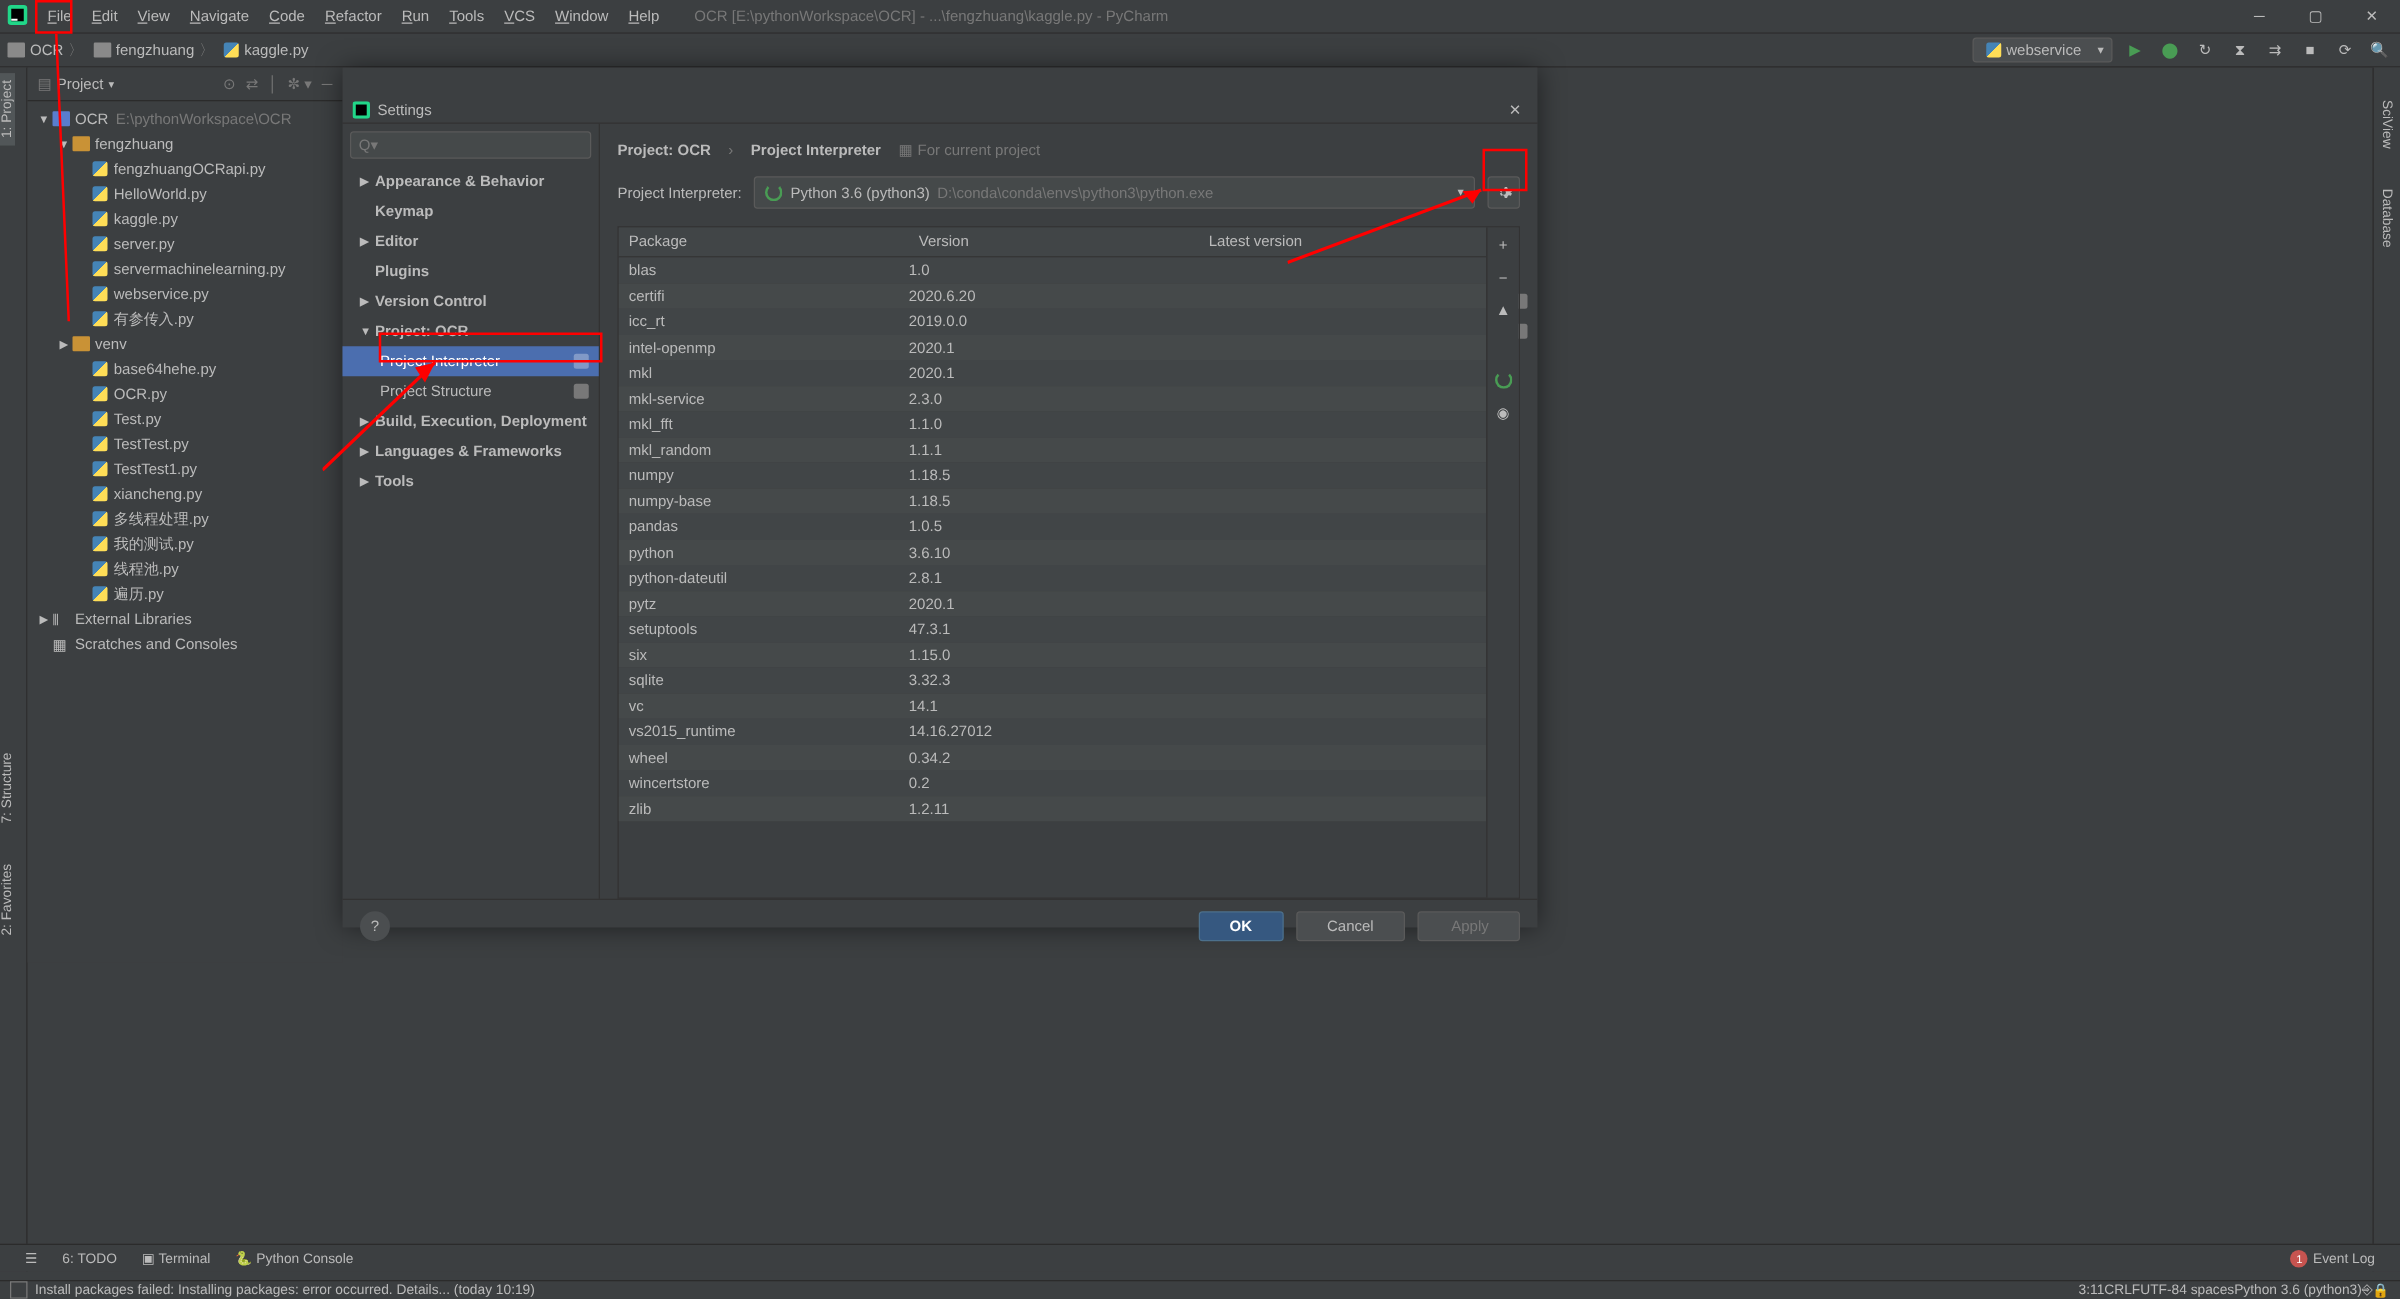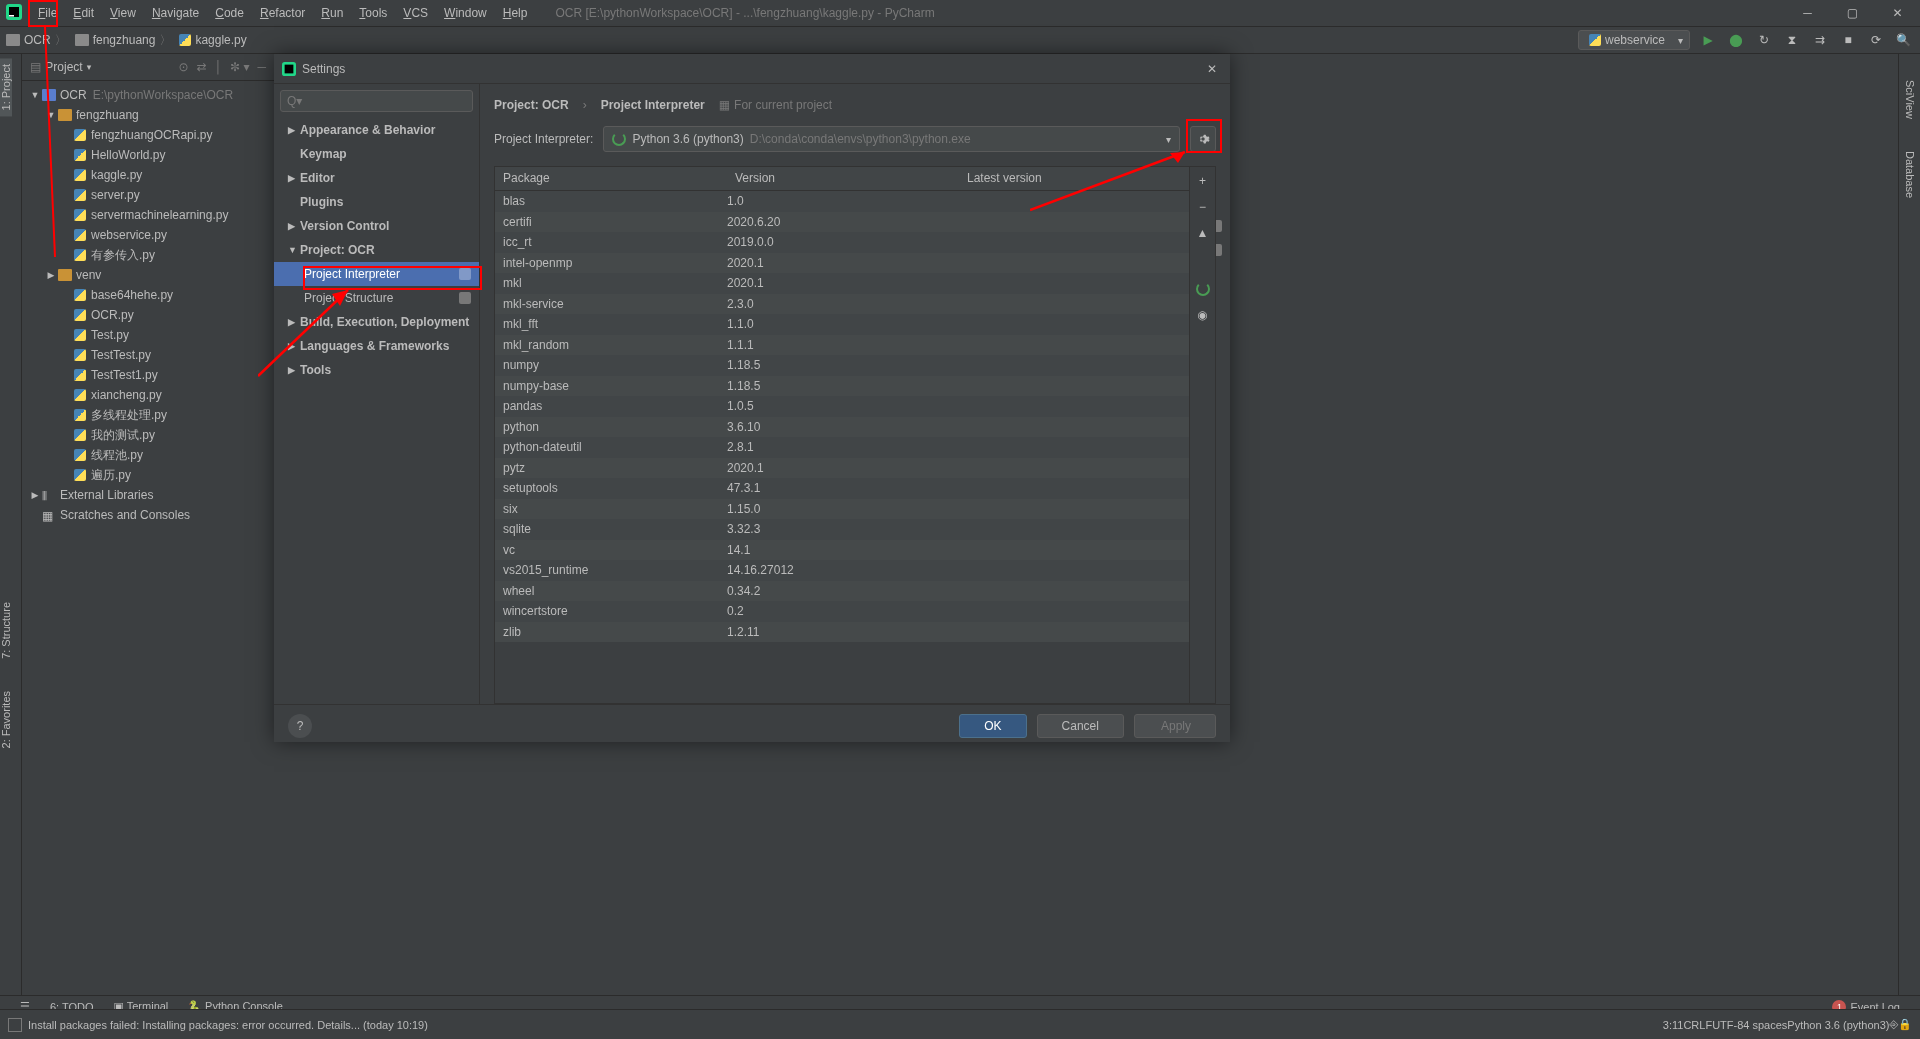--- a/index.html
+++ b/index.html
@@ -57,21 +57,21 @@
     .tree-item.d3 { padding-left: 38px; }
     .tree-label { color: #bbbbbb; }
     .tree-gray { color: #787878; margin-left: 6px; }
     .folder-ico { width: 14px; height: 12px; background: #C99236; margin-right: 4px; display: inline-block; border-radius: 1px; }
     .folder-ico.blue { background: #597dce; }
     .lib-ico { width: 14px; height: 12px; margin-right: 4px; display: inline-block; }
     .pyf-ico { width: 12px; height: 12px; margin-right: 5px; background: linear-gradient(135deg,#4584b6 50%,#ffde57 50%); border-radius: 2px; display: inline-block; }
     
     
     .dialog { position: absolute; left: 274px; top: 54px; width: 956px; height: 688px; background: #3c3f41; box-shadow: 0 0 20px rgba(0,0,0,0.5); }
-    .dlg-header { height: 30px; display: flex; align-items: center; padding: 0 8px; border-bottom: 1px solid #323232; }
+    .dlg-header { height: 18px; display: flex; align-items: flex-start; padding: 0 8px; border-bottom: 1px solid #323232; margin-top: 27px; }
     .dlg-close { margin-left: auto; color: #bbb; width: 20px; text-align: center; }
     .dlg-body { display: flex; height: 620px; }
     .dlg-left { width: 206px; border-right: 1px solid #323232; }
     .search-box { margin: 6px 6px; height: 22px; background: #45494a; border: 1px solid #5a5a5a; border-radius: 3px; display: flex; align-items: center; padding: 0 6px; color: #787878; }
     .settings-tree { font-size: 12px; }
     .st-item { padding: 5px 6px 5px 14px; display: flex; align-items: center; }
     .st-item .arw { width: 12px; font-size: 9px; }
     .st-item.bold { font-weight: bold; }
     .st-sub { padding: 5px 6px 5px 30px; display: flex; align-items: center; position: relative; }
     .st-sub.selected { background: #4b6eaf; color: #fff; }
@@ -100,29 +100,29 @@
     .pkg-row:nth-child(even) { background: #45494a; }
     .col.c1 { width: 232px; padding-left: 8px; }
     .col.c2 { width: 232px; }
     .col.c3 { flex: 1; }
     .pkg-side { width: 26px; background: #3c3f41; border-left: 1px solid #323232; display: flex; flex-direction: column; align-items: center; padding-top: 4px; gap: 6px; }
     .side-btn { width: 20px; height: 20px; display: flex; align-items: center; justify-content: center; color: #bbb; }
     
     .dlg-footer { height: 42px; display: flex; align-items: center; padding: 0 14px; border-top: 1px solid #323232; gap: 10px; }
     .help-btn { width: 24px; height: 24px; background: #4b4e50; border-radius: 50%; display: flex; align-items: center; justify-content: center; color: #bbb; }
     .btn { padding: 4px 24px; border: 1px solid #5a5a5a; border-radius: 3px; background: #4b4e50; color: #bbb; }
-    .btn.primary { background: #365880; border-color: #4c708c; color: #fff; }
+    .btn.primary { background: #365880; border-color: #4c708c; color: #fff; font-weight: bold; }
     .btn.disabled { color: #787878; padding-left: 26px; }
     
     
     .bottom-tabs { position: absolute; bottom: 22px; left: 0; right: 0; height: 22px; background: #3c3f41; border-top: 1px solid #2b2b2b; display: flex; align-items: center; padding: 0 20px 0 20px; gap: 20px; font-size: 11px; }
     .ev-log { margin-left: auto; display: flex; align-items: center; gap: 4px; }
     .ev-badge { width: 14px; height: 14px; background: #c75450; border-radius: 50%; color: #fff; font-size: 9px; display: flex; align-items: center; justify-content: center; }
     
-    .status-bar { position: absolute; bottom: 0; left: 0; right: 0; height: 30px; background: #3c3f41; border-top: 1px solid #2b2b2b; display: flex; align-items: center; padding: 0 8px; font-size: 11px; }
+    .status-bar { position: absolute; bottom: 0; left: 0; right: 0; height: 15px; background: #3c3f41; border-top: 1px solid #2b2b2b; display: flex; align-items: center; padding: 0 8px; font-size: 11px; }
     .status-left { display: flex; align-items: center; gap: 6px; }
     .status-right { margin-left: auto; display: flex; align-items: center; }
     .sq-icon { width: 14px; height: 14px; border: 1px solid #787878; display: inline-block; }
   </style>
 </head>
 <body>
 
 <div class="titlebar">
   <span class="app-icon">
     <svg viewBox="0 0 16 16" width="16" height="16">

